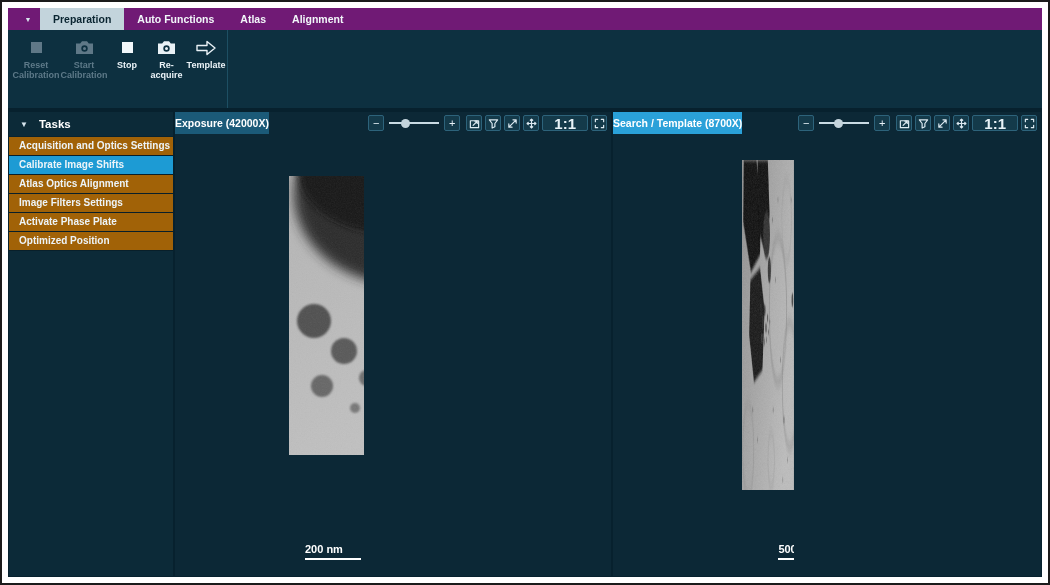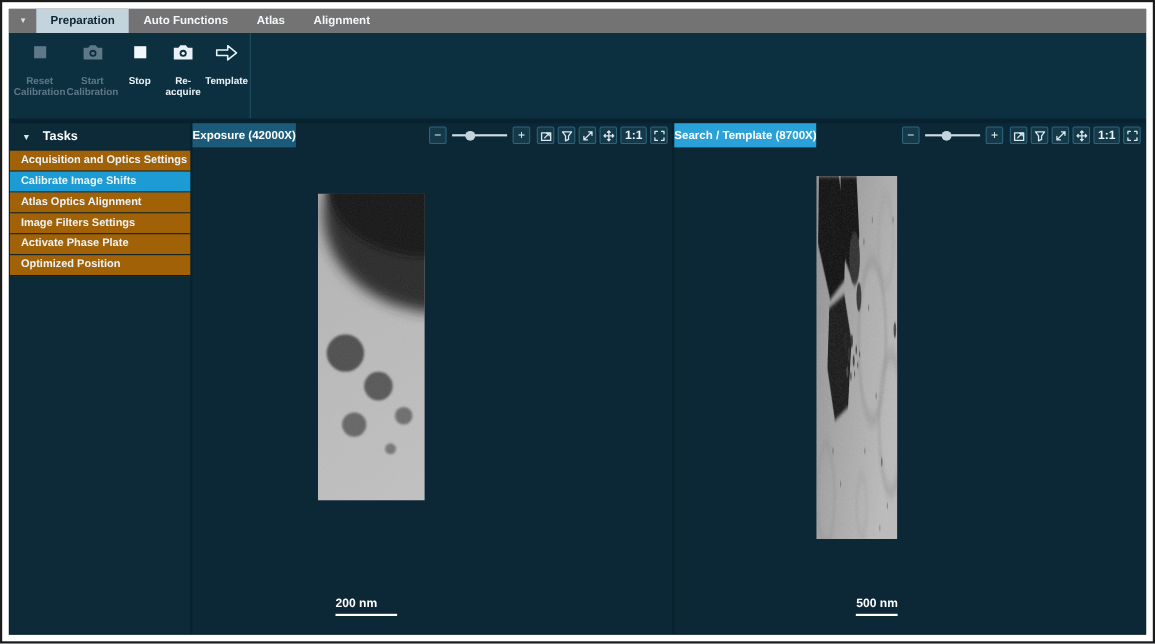--- a/index.html
+++ b/index.html
@@ -3,30 +3,30 @@
 <meta charset="utf-8">
 <style>
   * { margin:0; padding:0; box-sizing:border-box; }
   html,body { width:1050px; height:585px; }
   body { font-family:"Liberation Sans", sans-serif; background:#ffffff; }
 
   .frame { width:1050px; height:585px; border:2px solid #1b1b1b; background:#fff; padding:6px; }
   .window { width:100%; height:100%; background:#0b2735; display:flex; flex-direction:column; overflow:hidden; }
 
   
-  .tabbar { height:22px; background:#737373; display:flex; align-items:stretch; padding-left:1px; flex:0 0 auto; }
+  .tabbar { height:22px; background:#701a75; display:flex; align-items:stretch; padding-left:8px; flex:0 0 auto; }
   .menu-btn { width:24px; display:flex; align-items:center; justify-content:center; color:#d7e5ee; font-size:7px; cursor:default; }
   .tab { padding:0 13px; display:flex; align-items:center; color:#f2f7fa; font-size:10.5px; font-weight:bold; }
   .tab.active { background:#c3d4dc; color:#0a2531; }
 
   
   .ribbon { height:78px; background:#0d3040; display:flex; flex:0 0 auto; }
   .ribbon-group { width:220px; border-right:1px solid #1d4f63; display:flex; flex-direction:column; }
   .rbtns { flex:1; display:flex; align-items:flex-start; padding:7px 2px 0 4px; }
-  .rbtn { display:flex; flex-direction:column; align-items:center; gap:11px; padding:1px 2px; min-width:38px; max-width:48px; }
+  .rbtn { display:flex; flex-direction:column; align-items:center; gap:3px; padding:1px 2px; min-width:38px; max-width:48px; }
   .ricon { height:19px; display:flex; align-items:center; justify-content:center; }
   .rlabel { font-size:9px; color:#eaf2f7; text-align:center; line-height:1.15; font-weight:bold; }
   .rbtn.disabled .rlabel { color:#5d7988; }
   .sq { width:11px; height:11px; }
   .sq.white { background:#f2f7fa; }
   .sq.gray { background:#5f7887; }
   .group-label { text-align:center; font-size:8.5px; color:#bed2dc; padding:1px 0 4px; }
 
   
   .main { flex:1; display:flex; padding:4px 1px 1px; gap:2px; background:#07212e; min-height:0; }
@@ -57,21 +57,21 @@
   .crosshair::before { content:""; position:absolute; left:0; right:0; top:50%; height:2px; margin-top:-1px; background:currentColor; }
   .crosshair::after  { content:""; position:absolute; top:0; bottom:0; left:50%; width:2px; margin-left:-1px; background:currentColor; }
   .crosshair.red  { color:#e05a72; opacity:.9; }
   .crosshair.blue { color:#2233cc; width:34px; height:34px; }
   .crosshair.blue::before { height:4px; margin-top:-2px; }
   .crosshair.blue::after  { width:4px;  margin-left:-2px; }
 
   
   .ptoolbar { height:22px; display:flex; align-items:center; gap:3px; padding:0 4px; flex:0 0 auto; }
   .tbtn { width:16px; height:16px; background:#143a4a; border:1px solid #2d637b; color:#e8f2f7; font-size:11px; border-radius:2px; display:flex; align-items:center; justify-content:center; cursor:default; }
-  .tbtn.ratio { width:auto; padding:0 3px; font-size:11px; font-weight:bold; }
+  .tbtn.ratio { width:auto; padding:0 11px; font-size:15px; font-weight:bold; }
   .tbtn svg { stroke:#dce9f0; fill:none; stroke-width:1.3; stroke-linecap:round; stroke-linejoin:round; }
   .slider { width:54px; height:16px; position:relative; }
   .slider-track { position:absolute; left:2px; right:2px; top:50%; height:2px; margin-top:-1px; background:#c9dbe4; }
   .slider-handle { position:absolute; left:14px; top:50%; width:9px; height:9px; margin-top:-4.5px; border-radius:50%; background:#c4d4dc; }
   .tspacer { flex:1; }
 </style>
 </head>
 <body>
 
 <div class="frame">

